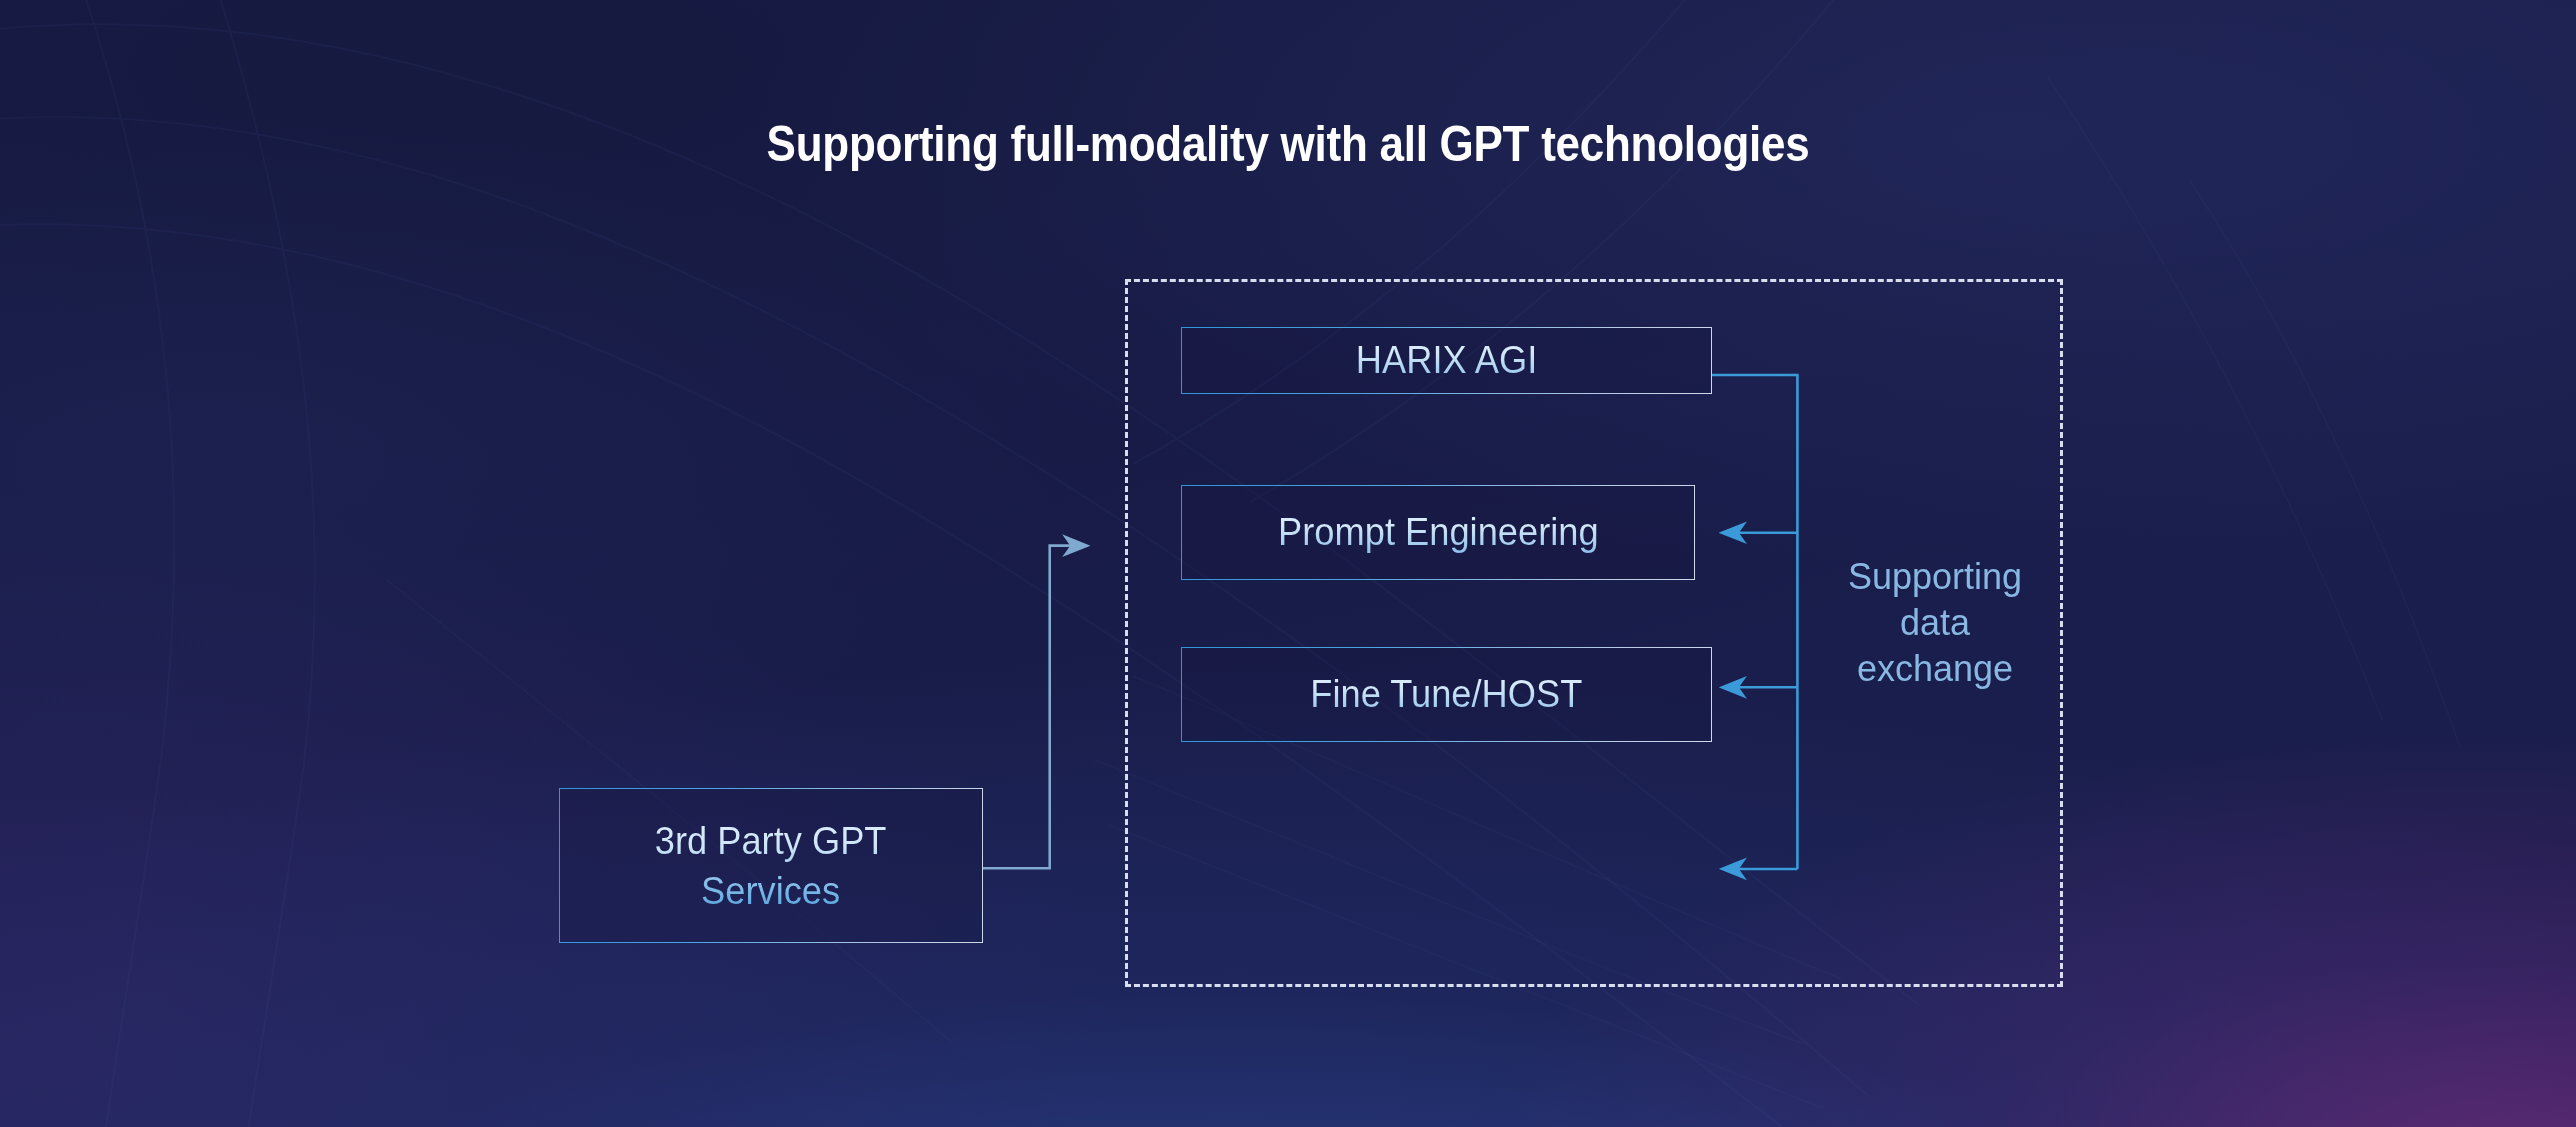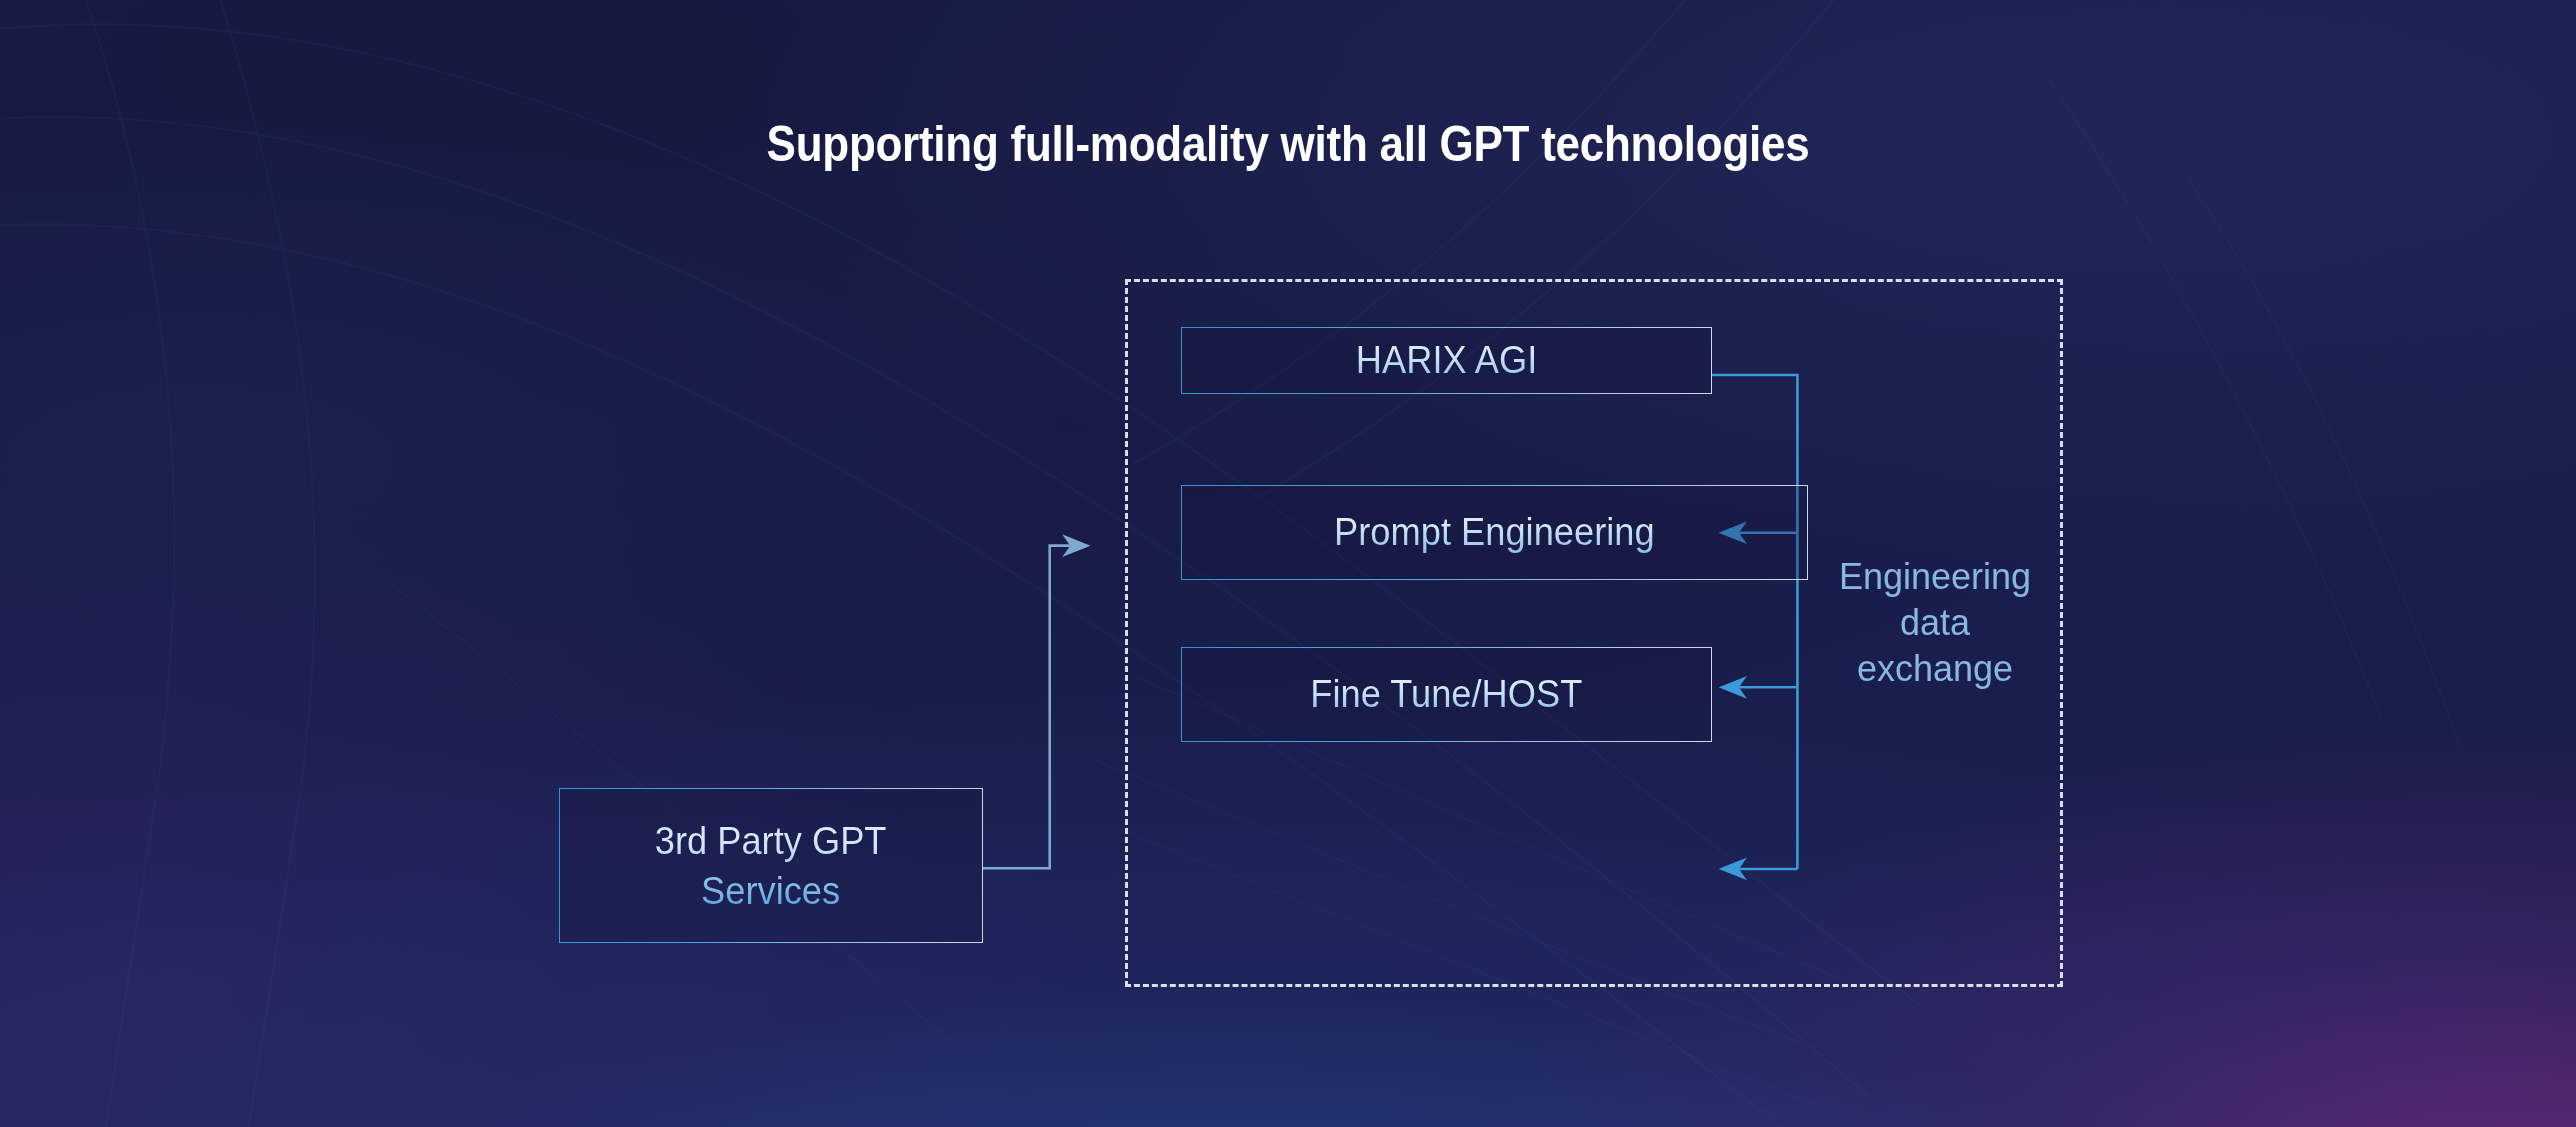--- a/index.html
+++ b/index.html
@@ -99,21 +99,21 @@
     color: transparent;
     -webkit-text-fill-color: transparent;
     white-space: pre-line;
   }
   .node-label.two-line {
     line-height: 1.28;
     background-image: linear-gradient(180deg, #dfeefb 0%, #cfe6f8 30%, #9ccbee 55%, #4f9fdc 100%);
   }
 
   #box-harix        { left: 1181px; top: 327px;  width: 531px; height: 67px; }
-  #box-prompt       { left: 1181px; top: 485px;  width: 627px; height: 95px; }
+  #box-prompt       { left: 1181px; top: 485px;  width: 514px; height: 95px; }
   #box-finetune     { left: 1181px; top: 647px;  width: 531px; height: 95px; }
   #box-robotgpt     { left: 1181px; top: 790px; width: 531px; height: 156px; }
   #box-thirdparty   { left: 559px;  top: 788px; width: 424px; height: 155px; }
 
   
   .connectors {
     position: absolute;
     inset: 0;
     pointer-events: none;
   }
@@ -204,18 +204,18 @@
   <div class="node-box" id="box-finetune">
     <span class="node-label">Fine Tune/HOST</span>
   </div>
 
 
   <div class="node-box" id="box-thirdparty">
     <span class="node-label two-line">3rd Party GPT
 Services</span>
   </div>
 
-  <div class="side-label">Engineering
+  <div class="side-label">Supporting
 data
 exchange</div>
 
 </div>
 
 
 </body></html>

